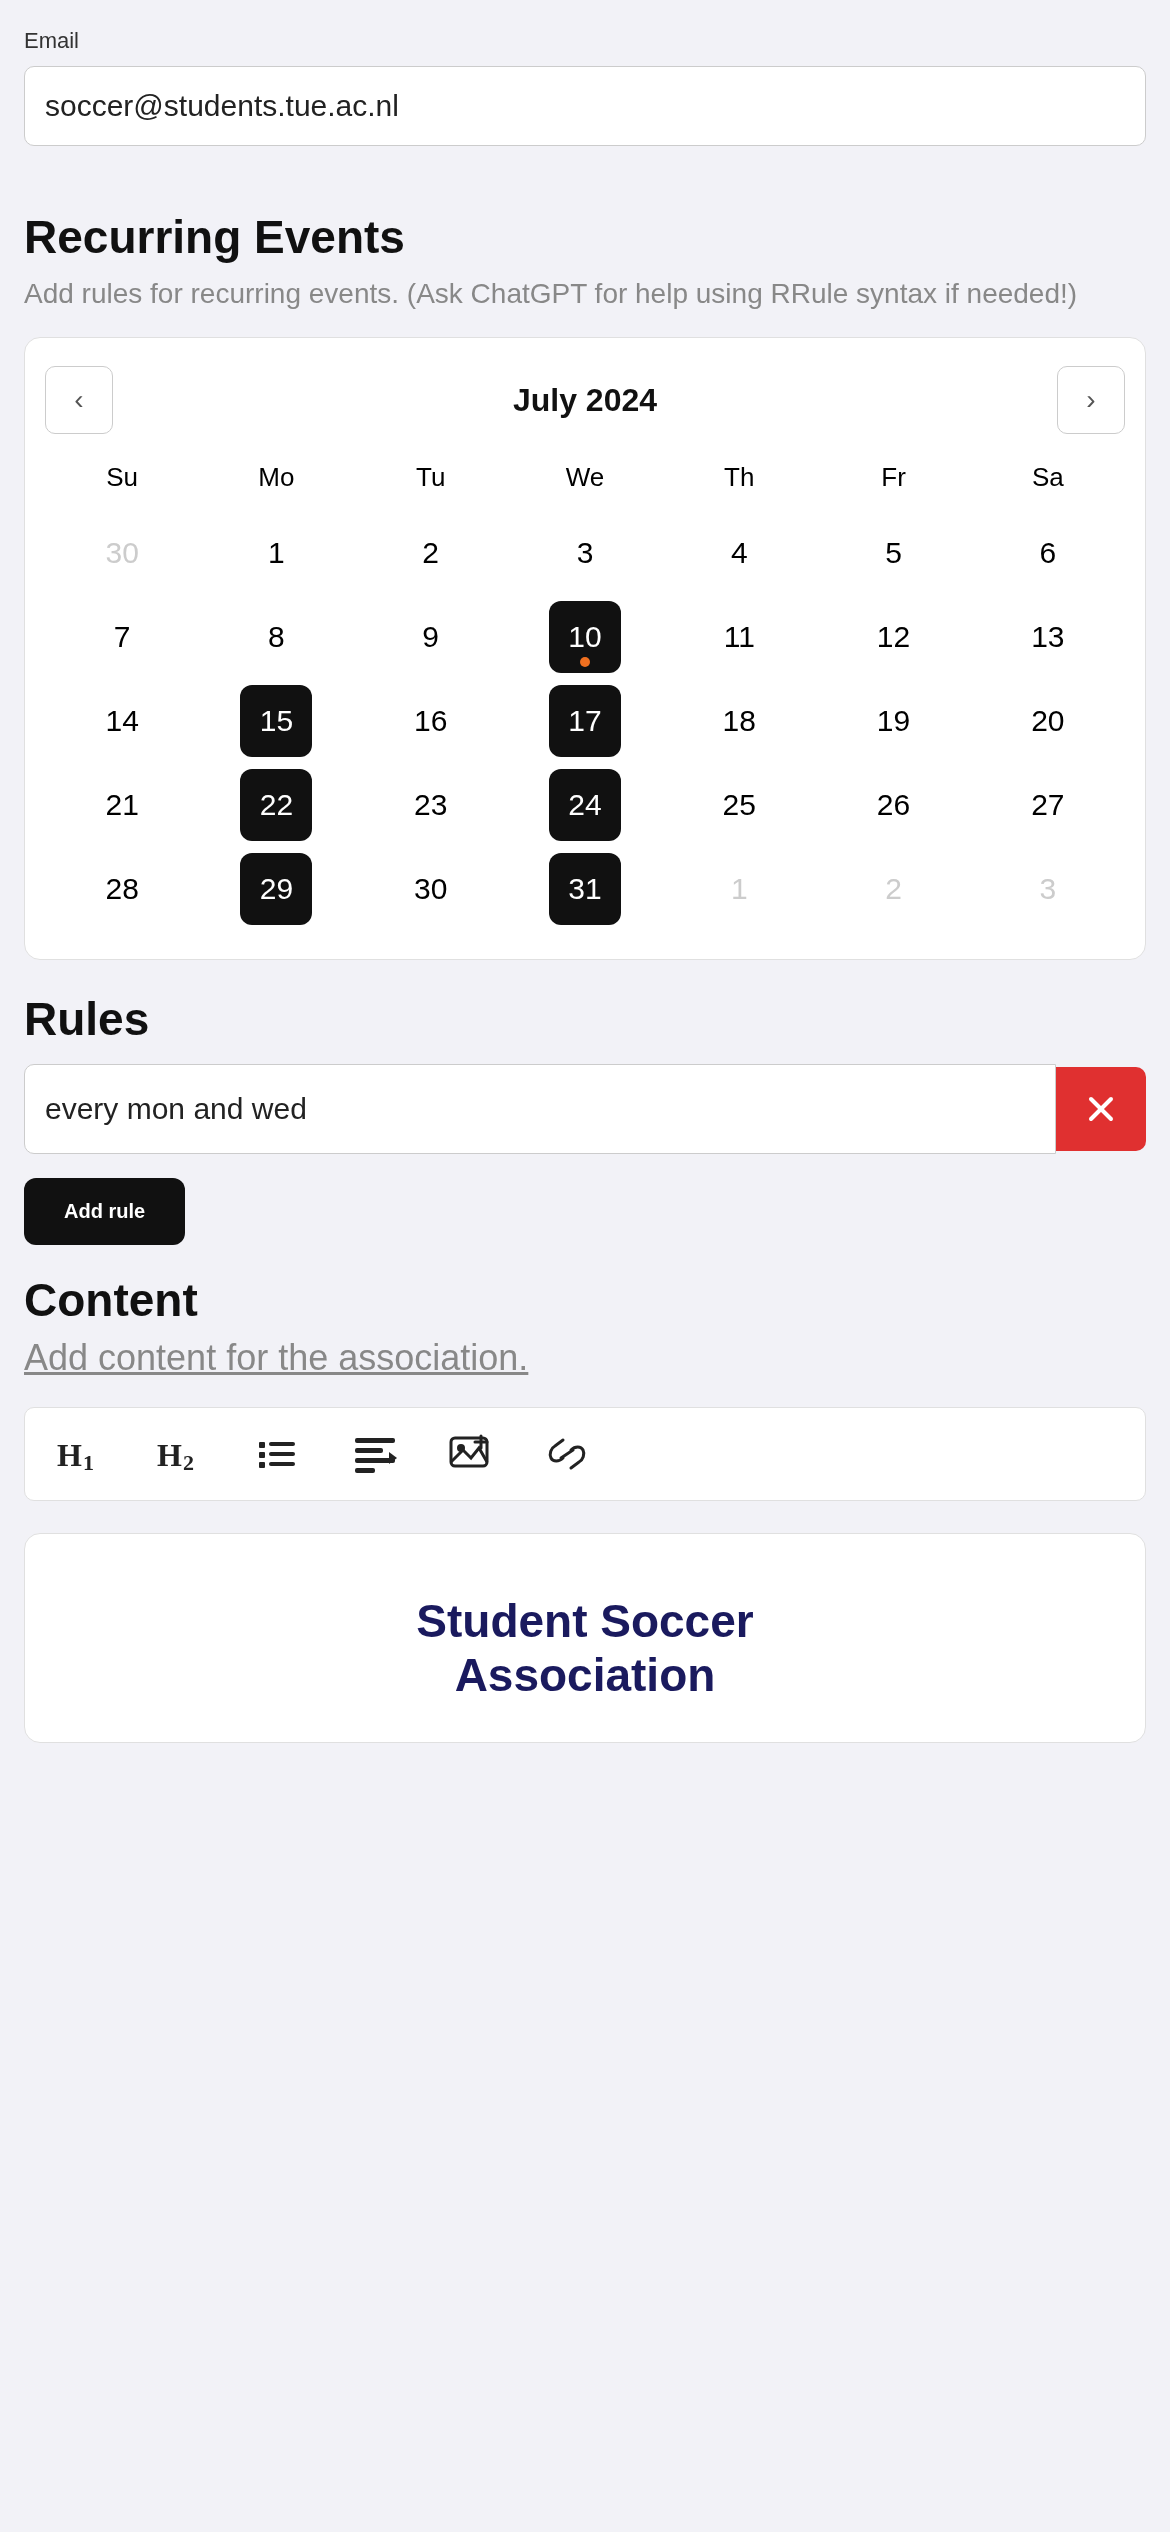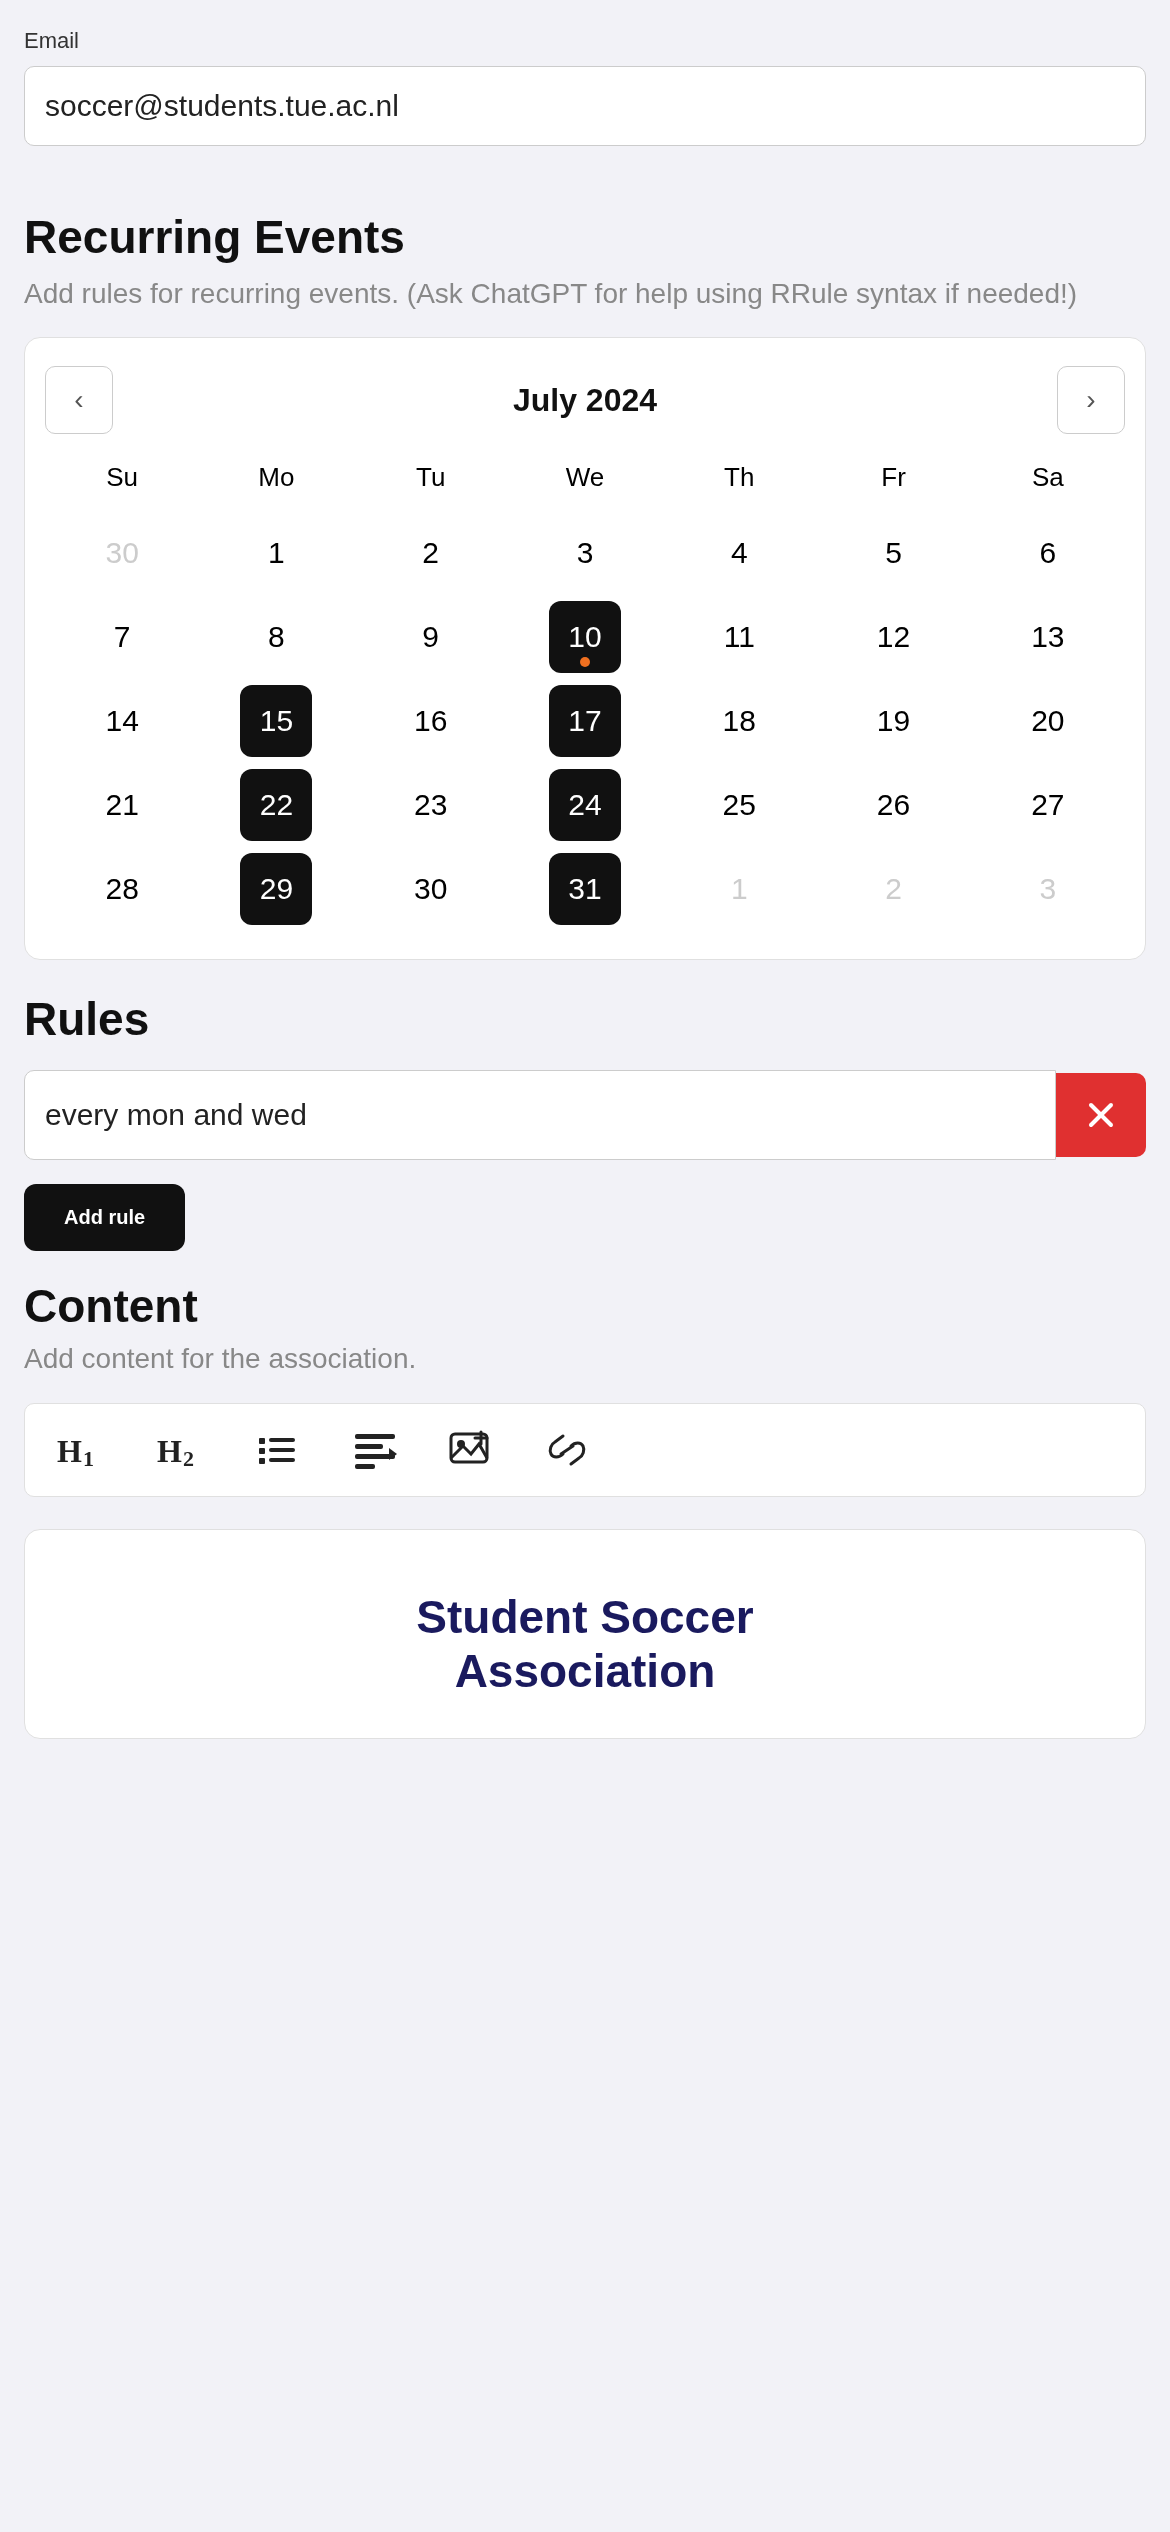--- a/index.html
+++ b/index.html
@@ -140,21 +140,21 @@
 
     
     .rules-section {
       padding: 0 24px 28px 24px;
     }
 
     .rules-title {
       font-size: 46px;
       font-weight: 700;
       color: #111;
-      margin-bottom: 24px;
+      margin-bottom: 18px;
     }
 
     .rule-row {
       display: flex;
       align-items: center;
       gap: 0;
       margin-bottom: 24px;
     }
 
     .rule-input {
@@ -199,23 +199,24 @@
     }
 
     .content-title {
       font-size: 46px;
       font-weight: 700;
       color: #111;
       margin-bottom: 10px;
     }
 
     .content-subtitle {
-      font-size: 28px;
+      font-size: 36px;
       color: #888;
       margin-bottom: 28px;
+      text-decoration: underline;
     }
 
     .toolbar {
       display: flex;
       gap: 0;
       background: #fff;
       border: 1.5px solid #e0e0e0;
       border-radius: 10px;
       padding: 18px 24px;
       align-items: center;

